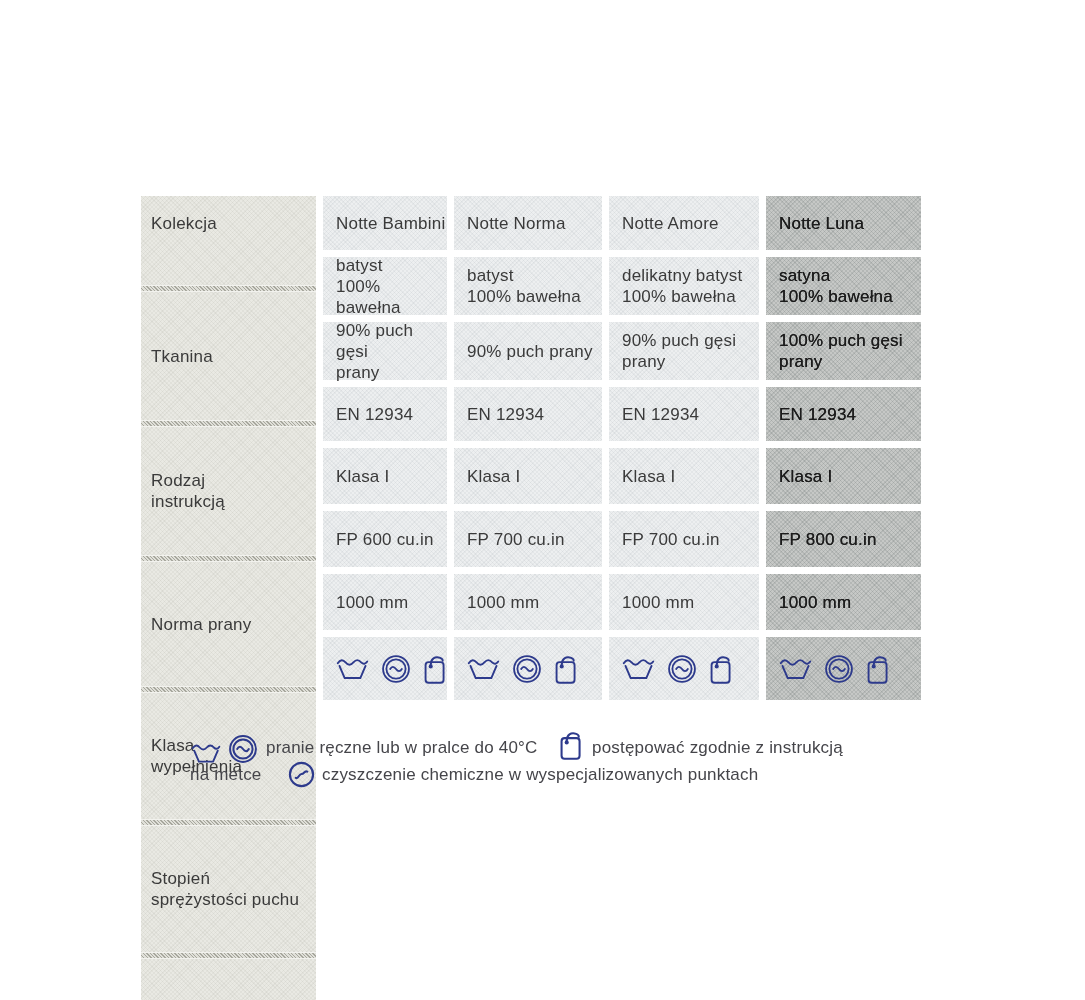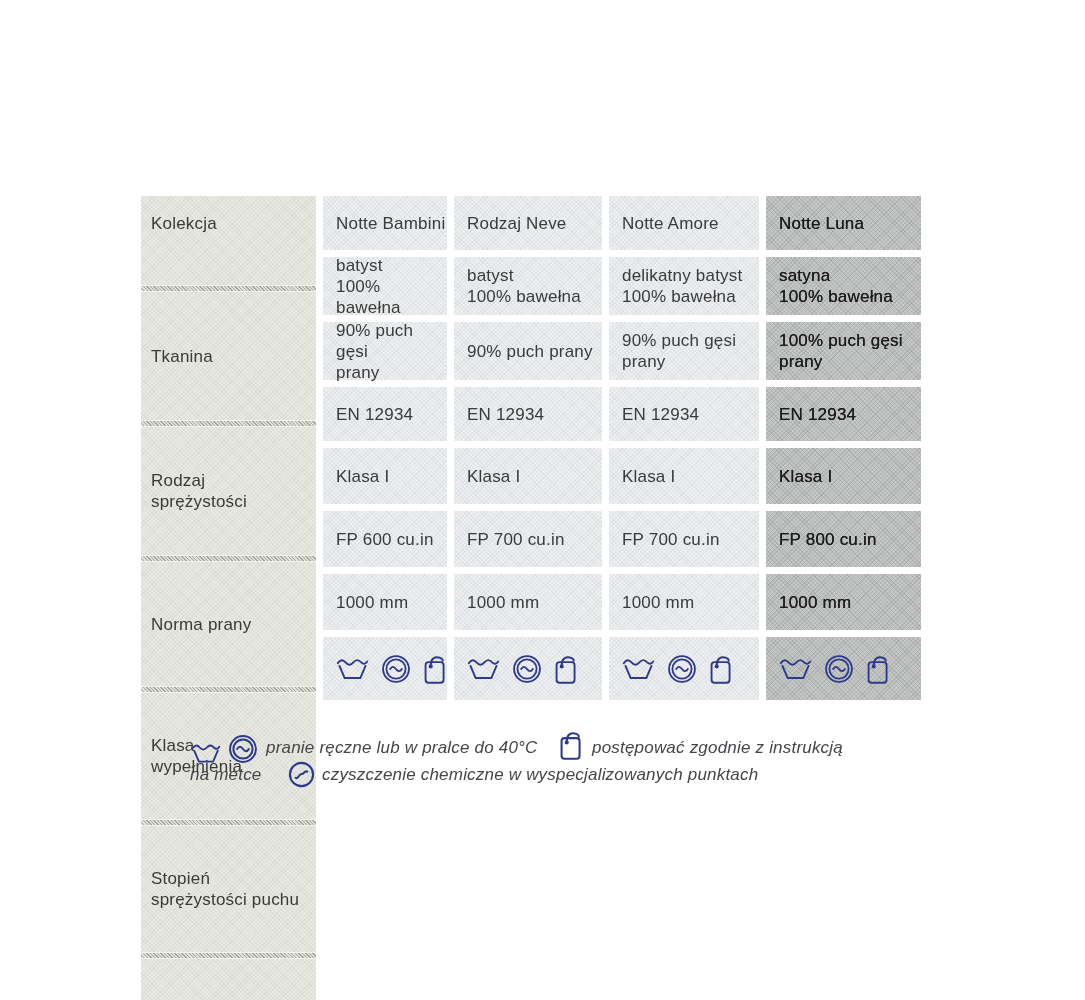--- a/index.html
+++ b/index.html
@@ -40,40 +40,40 @@
   }
   .luna .cell span{color:#1c1c1c;text-shadow:0 0 0.6px #1c1c1c;}
   .h0{height:54px}.h1{height:58px}.h2{height:58px}.h3{height:54px}
   .h4{height:56px}.h5{height:56px}.h6{height:56px}.h7{height:63px}
   .cell span,.lrow span{font-size:17px;line-height:21px;white-space:pre-line;letter-spacing:0.2px;}
   .icons-cell{gap:12px;}
   .icon{display:inline-flex;align-items:center;}
   svg{display:block;}
   
   .legend{position:absolute;left:0;top:0;font-size:17px;color:#45454a;}
-  .legend .t{position:absolute;white-space:nowrap;letter-spacing:0.2px;font-style:italic;}
+  .legend .t{position:absolute;white-space:nowrap;letter-spacing:0.2px;}
   .abs{position:absolute;}
 </style>
 </head>
 <body>
 
 <div class="table-wrap">
 
   <div class="label-col">
     <div class="lrow h0">
         <span>Kolekcja</span>
       </div>
     <div class="sep"></div>
     <div class="lrow h1">
         <span>Tkanina</span>
       </div>
     <div class="sep"></div>
     <div class="lrow h2">
         <span>Rodzaj
-sprężystości</span>
+instrukcją</span>
       </div>
     <div class="sep"></div>
     <div class="lrow h3">
         <span>Norma prany</span>
       </div>
     <div class="sep"></div>
     <div class="lrow h4">
         <span>Klasa
 wypełnienia</span>
       </div>
@@ -126,21 +126,21 @@
       <span class="icon"><svg width="24" height="32" viewBox="0 0 28 36" fill="none" stroke="#2d3a8c" stroke-width="2.2" stroke-linecap="round">
             <rect x="3" y="10" width="21" height="24" rx="3.5"></rect>
             <circle cx="9" cy="15" r="2.4" fill="#2d3a8c" stroke="none"></circle>
             <path d="M9 13 C9 6 14 3 20 5 C22.2 5.8 23.2 7.2 23 8.5"></path>
           </svg></span>
     </div>
   </div>
 
   <div class="dcol" style="width:148px">
     <div class="cell h0">
-        <span>Rodzaj Neve</span>
+        <span>Notte Norma</span>
       </div>
     <div class="cell h1">
         <span>batyst
 100% bawełna</span>
       </div>
     <div class="cell h2">
         <span>90% puch prany</span>
       </div>
     <div class="cell h3">
         <span>EN 12934</span>

